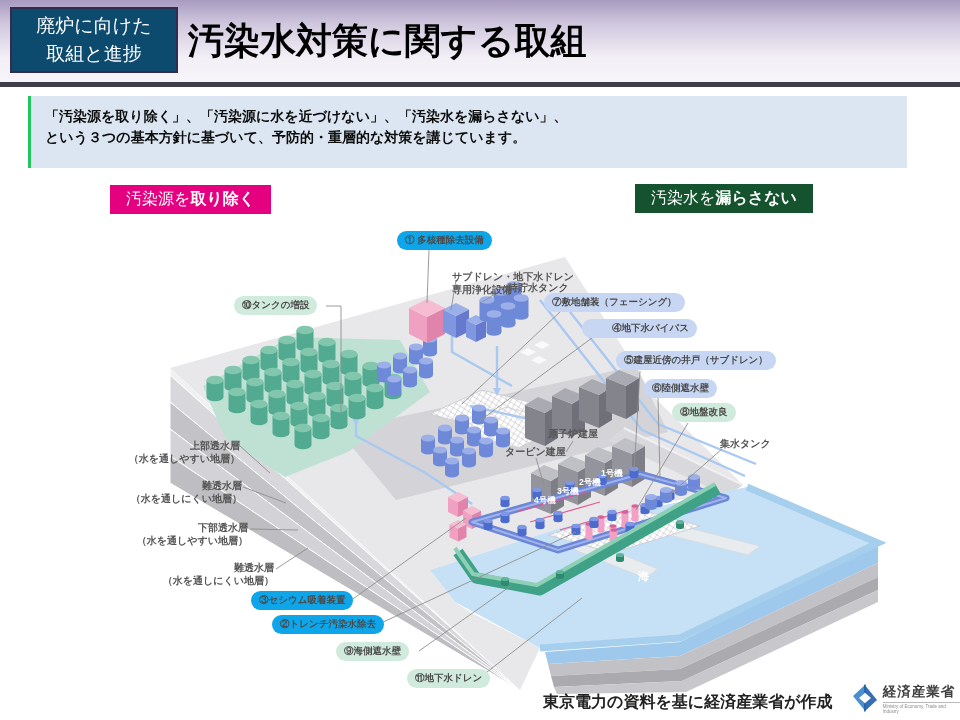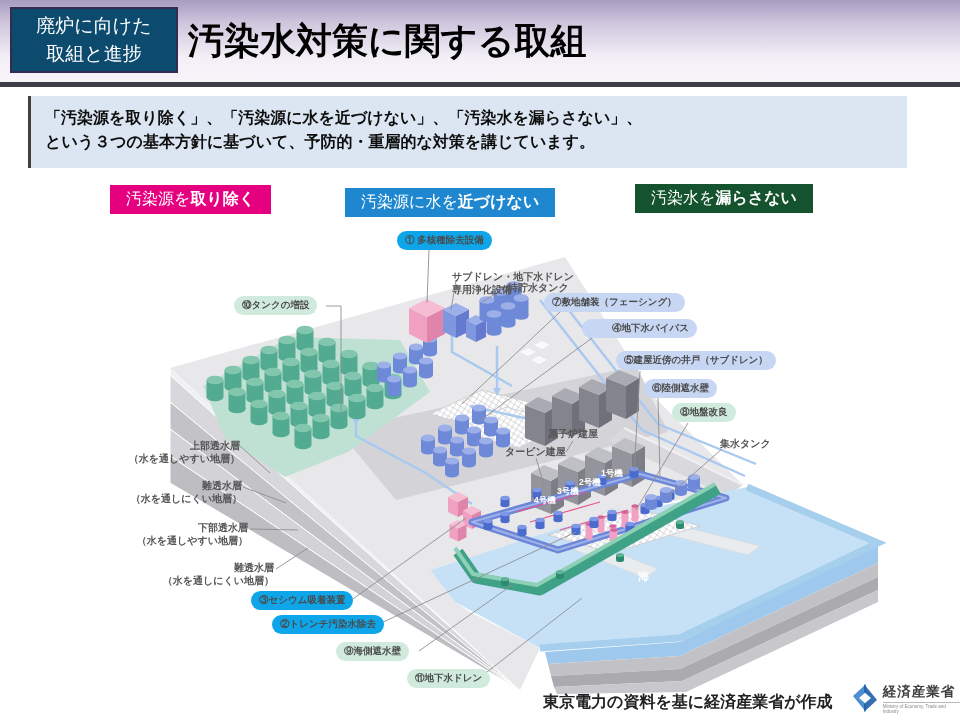--- a/index.html
+++ b/index.html
@@ -9,22 +9,22 @@
   #header{position:absolute;left:0;top:0;width:960px;height:82px;
           background:linear-gradient(180deg,#a89bc0 0%,#cfc6dd 28%,#f2eff6 70%,#f7f5fa 100%);z-index:2;}
   #header-rule{position:absolute;left:0;top:82px;width:960px;height:5px;background:#3e3d48;z-index:2;}
   #tagbox{position:absolute;left:10px;top:7px;width:164px;height:62px;background:#0c4a6e;
           border:2px solid #332c4e;display:flex;flex-direction:column;justify-content:center;
           align-items:center;color:#fff;font-weight:normal;font-size:19px;line-height:1.45;z-index:3;}
   #page-title{position:absolute;left:188px;top:0;height:82px;display:flex;align-items:center;
           font-size:36px;font-weight:bold;color:#000;letter-spacing:0px;z-index:3;}
   
   #intro{position:absolute;left:28px;top:96px;width:879px;height:72px;background:#dbe6f2;
-         border-left:3px solid #404040;padding:10px 0 0 14px;box-sizing:border-box;
-         font-size:16px;font-weight:bold;color:#0d0d0d;line-height:1.5;z-index:2;}
+         border-left:3px solid #22c55e;padding:10px 0 0 14px;box-sizing:border-box;
+         font-size:14px;font-weight:bold;color:#0d0d0d;line-height:1.5;z-index:2;}
   
   .chip{position:absolute;color:#fff;font-size:16px;padding:4px 16px;white-space:nowrap;z-index:3;}
   .chip .b{font-weight:bold;}
   
   .dlabel{position:absolute;white-space:nowrap;z-index:4;}
   .pill{font-weight:bold;font-size:9.5px;color:#4a4a4a;padding:3px 8px;border-radius:10px;}
   .pill.pink{background:#0ea5e9;}
   .pill.blue{background:#c7d6f3;}
   .pill.green{background:#d0ebdd;}
   .ptext{font-weight:bold;font-size:10px;color:#555;line-height:1.3;}
@@ -52,23 +52,20 @@
   </div>
   <div id="page-title">汚染水対策に関する取組</div>
 
   <div id="intro">
     <div>「汚染源を取り除く」、「汚染源に水を近づけない」、「汚染水を漏らさない」、</div>
     <div>という３つの基本方針に基づいて、予防的・重層的な対策を講じています。</div>
   </div>
 
   <div class="chip" style="left:110px;top:185px;background:#e4007f;">
     <span>汚染源を</span><span class="b">取り除く</span>
-  </div>
-  <div class="chip" style="left:345px;top:188px;background:#1e87cf;">
-    <span>汚染源に水を</span><span class="b">近づけない</span>
   </div>
   <div class="chip" style="left:635px;top:184px;background:#14532d;">
     <span>汚染水を</span><span class="b">漏らさない</span>
   </div>
 
   <svg id="scene" width="960" height="720">
     <defs>
       <pattern id="xh" width="5" height="5" patternUnits="userSpaceOnUse" patternTransform="rotate(32)">
         <rect width="5" height="5" fill="#ffffff"></rect>
         <path d="M0,0 L5,0 M0,0 L0,5" stroke="#aeaeb4" stroke-width="0.8"></path>

